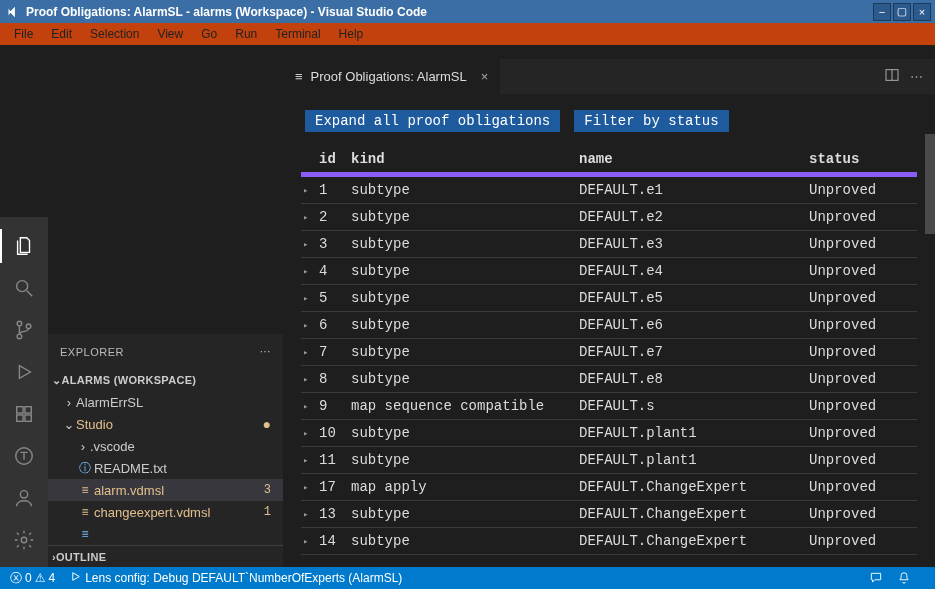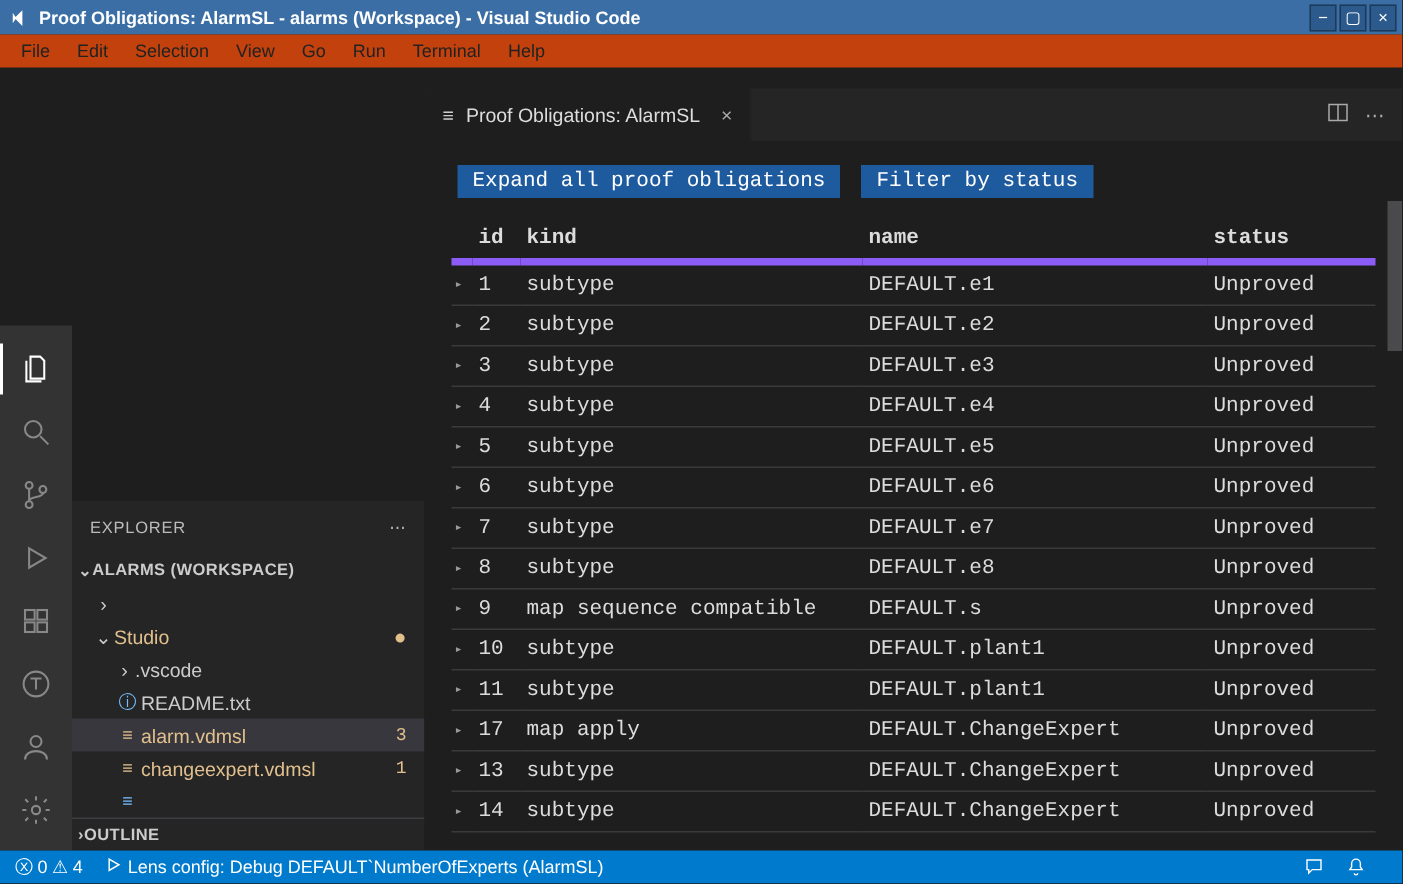--- a/index.html
+++ b/index.html
@@ -162,20 +162,21 @@
       <span>⋯</span>
     </div>
     <div class="sidebar-section">
       <div class="section-title">
         <span class="twisty">⌄</span>
         <span>ALARMS (WORKSPACE)</span>
       </div>
       <div class="tree">
         <div class="tree-row" style="padding-left:14px">
           <span class="twisty">›</span>
+          <span class="label">AlarmErrSL</span>
         </div>
         <div class="tree-row modified" style="padding-left:14px">
           <span class="twisty">⌄</span>
           <span class="label">Studio</span>
           <span class="dot">●</span>
         </div>
         <div class="tree-row" style="padding-left:28px">
           <span class="twisty">›</span>
           <span class="label">.vscode</span>
         </div>

